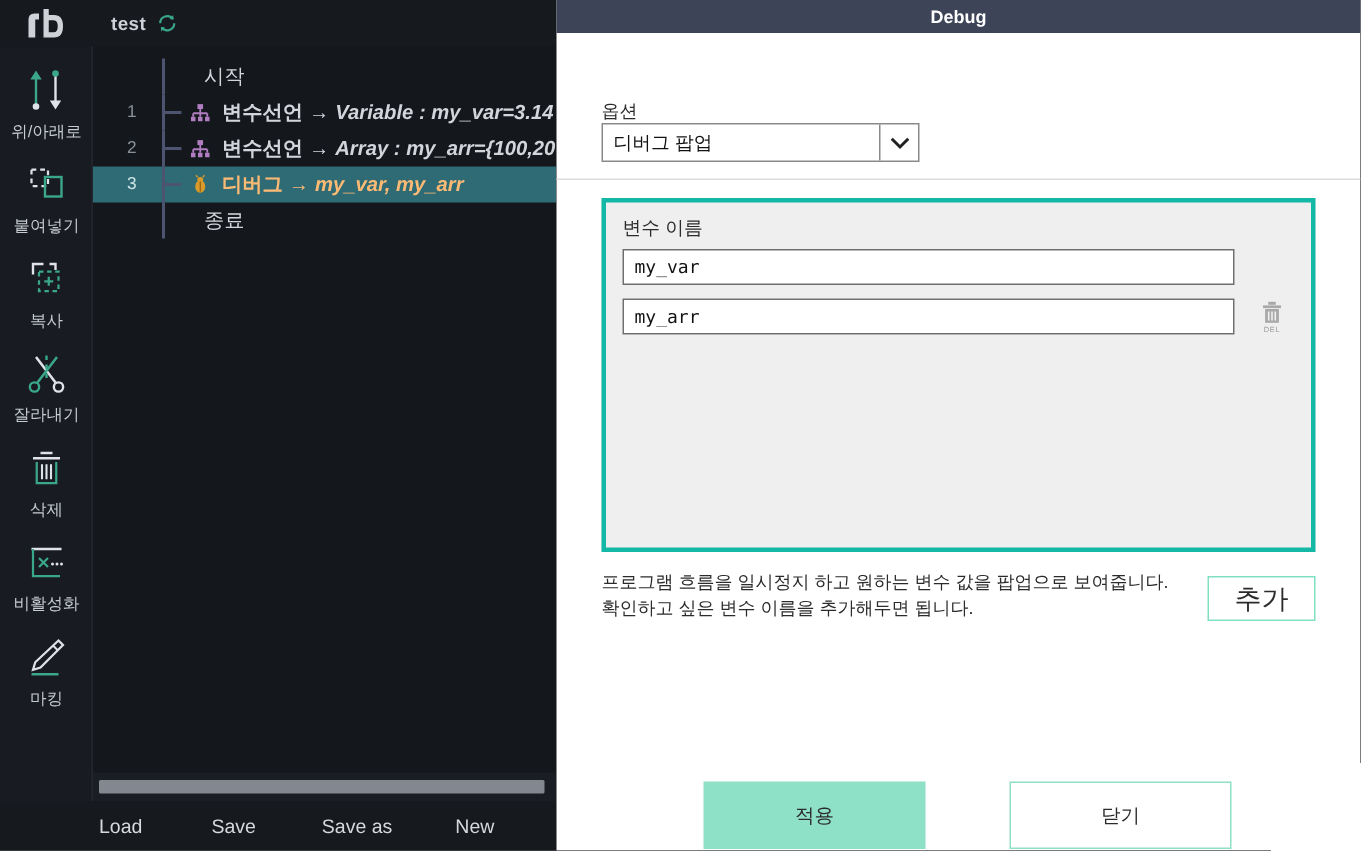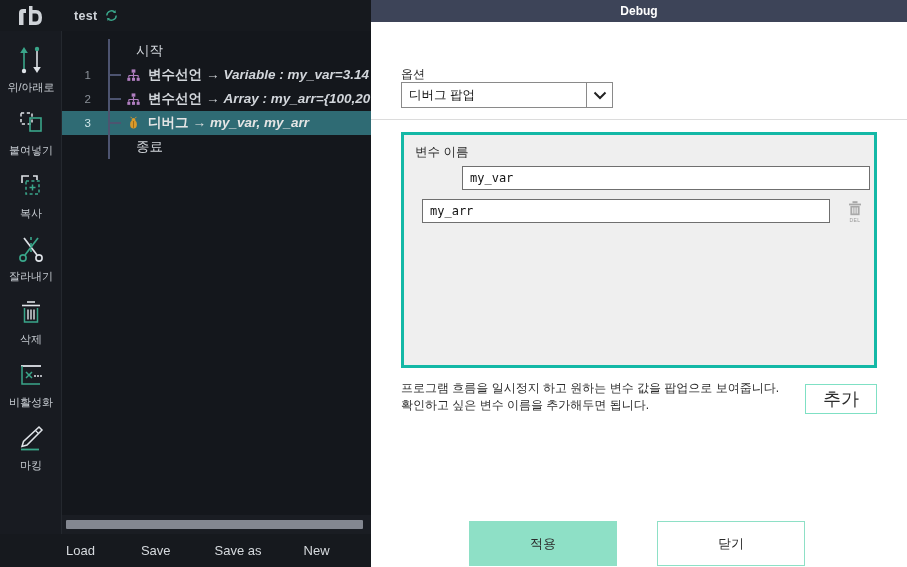--- a/index.html
+++ b/index.html
@@ -65,21 +65,21 @@
   .row.sel .gutter { color: #cfe6e9; }
   .treecol { position: relative; width: 22px; min-width: 22px; height: 24px; }
   .vline { position: absolute; left: 8px; top: 0; width: 2px; height: 24px; background: #4d5470; }
   .hline { position: absolute; left: 10px; top: 11px; width: 11px; height: 2px; background: #4d5470; }
   .nodeicon { width: 22px; min-width:22px; display: flex; align-items: center; justify-content: center; }
   .rowtext {
     font-size: 13.5px; font-style: italic; font-weight: bold;
     color: #d2d6db; margin-left: 4px;
   }
   .rowtext .kr { font-style: normal; }
-  .rowtext.dbg { color: #e5e5e5; }
+  .rowtext.dbg { color: #fdba74; }
   .arrow { font-style: normal; font-weight: normal; padding: 0 4px; }
   .blocklabel {
     font-size: 13.5px; color: #d2d6db; font-weight: normal; margin-left: 14px;
   }
 
   
   #hscroll-track {
     position: absolute; left: 62px; top: 515px; width: 309px; height: 19px;
     background: #1a1d23;
   }
@@ -135,21 +135,21 @@
 
   #var-panel {
     position: absolute; left: 30px; top: 110px; width: 476px; height: 236px;
     background: #efefef; border: 3px solid #14b8a6;
   }
   #var-head {
     position: absolute; left: 11px; top: 9px; font-size: 12.5px; color: #2b2b2b;
   }
   .var-row {
     position: absolute; left: 11px; width: 455px; height: 26px;
-    display: flex; align-items: center; justify-content: flex-end;
+    display: flex; align-items: center;
   }
   .var-input {
     width: 408px; height: 24px; background: #fff;
     border: 1px solid #6f6f6f;
     font-family: "DejaVu Sans Mono", "Liberation Mono", monospace;
     font-size: 12px; color: #111; padding-left: 7px; line-height: 22px;
   }
   .del-btn {
     width: 30px; margin-left: 10px;
     display: flex; flex-direction: column; align-items: center; cursor: pointer;
@@ -167,21 +167,21 @@
     font-size: 18px; color: #2b2b2b; cursor: pointer;
   }
 
   #btn-apply {
     position: absolute; left: 98px; top: 499px; width: 148px; height: 45px;
     background: #8ee0c6; border: none;
     display: flex; align-items: center; justify-content: center;
     font-size: 13px; color: #2b2b2b; cursor: pointer;
   }
   #btn-close {
-    position: absolute; left: 286px; top: 499px; width: 148px; height: 45px;
+    position: absolute; left: 302px; top: 499px; width: 148px; height: 45px;
     background: #ffffff; border: 1px solid #8ee0c6;
     display: flex; align-items: center; justify-content: center;
     font-size: 13px; color: #2b2b2b; cursor: pointer;
   }
 </style>
 </head>
 <body>
 
 <div id="root">
 

